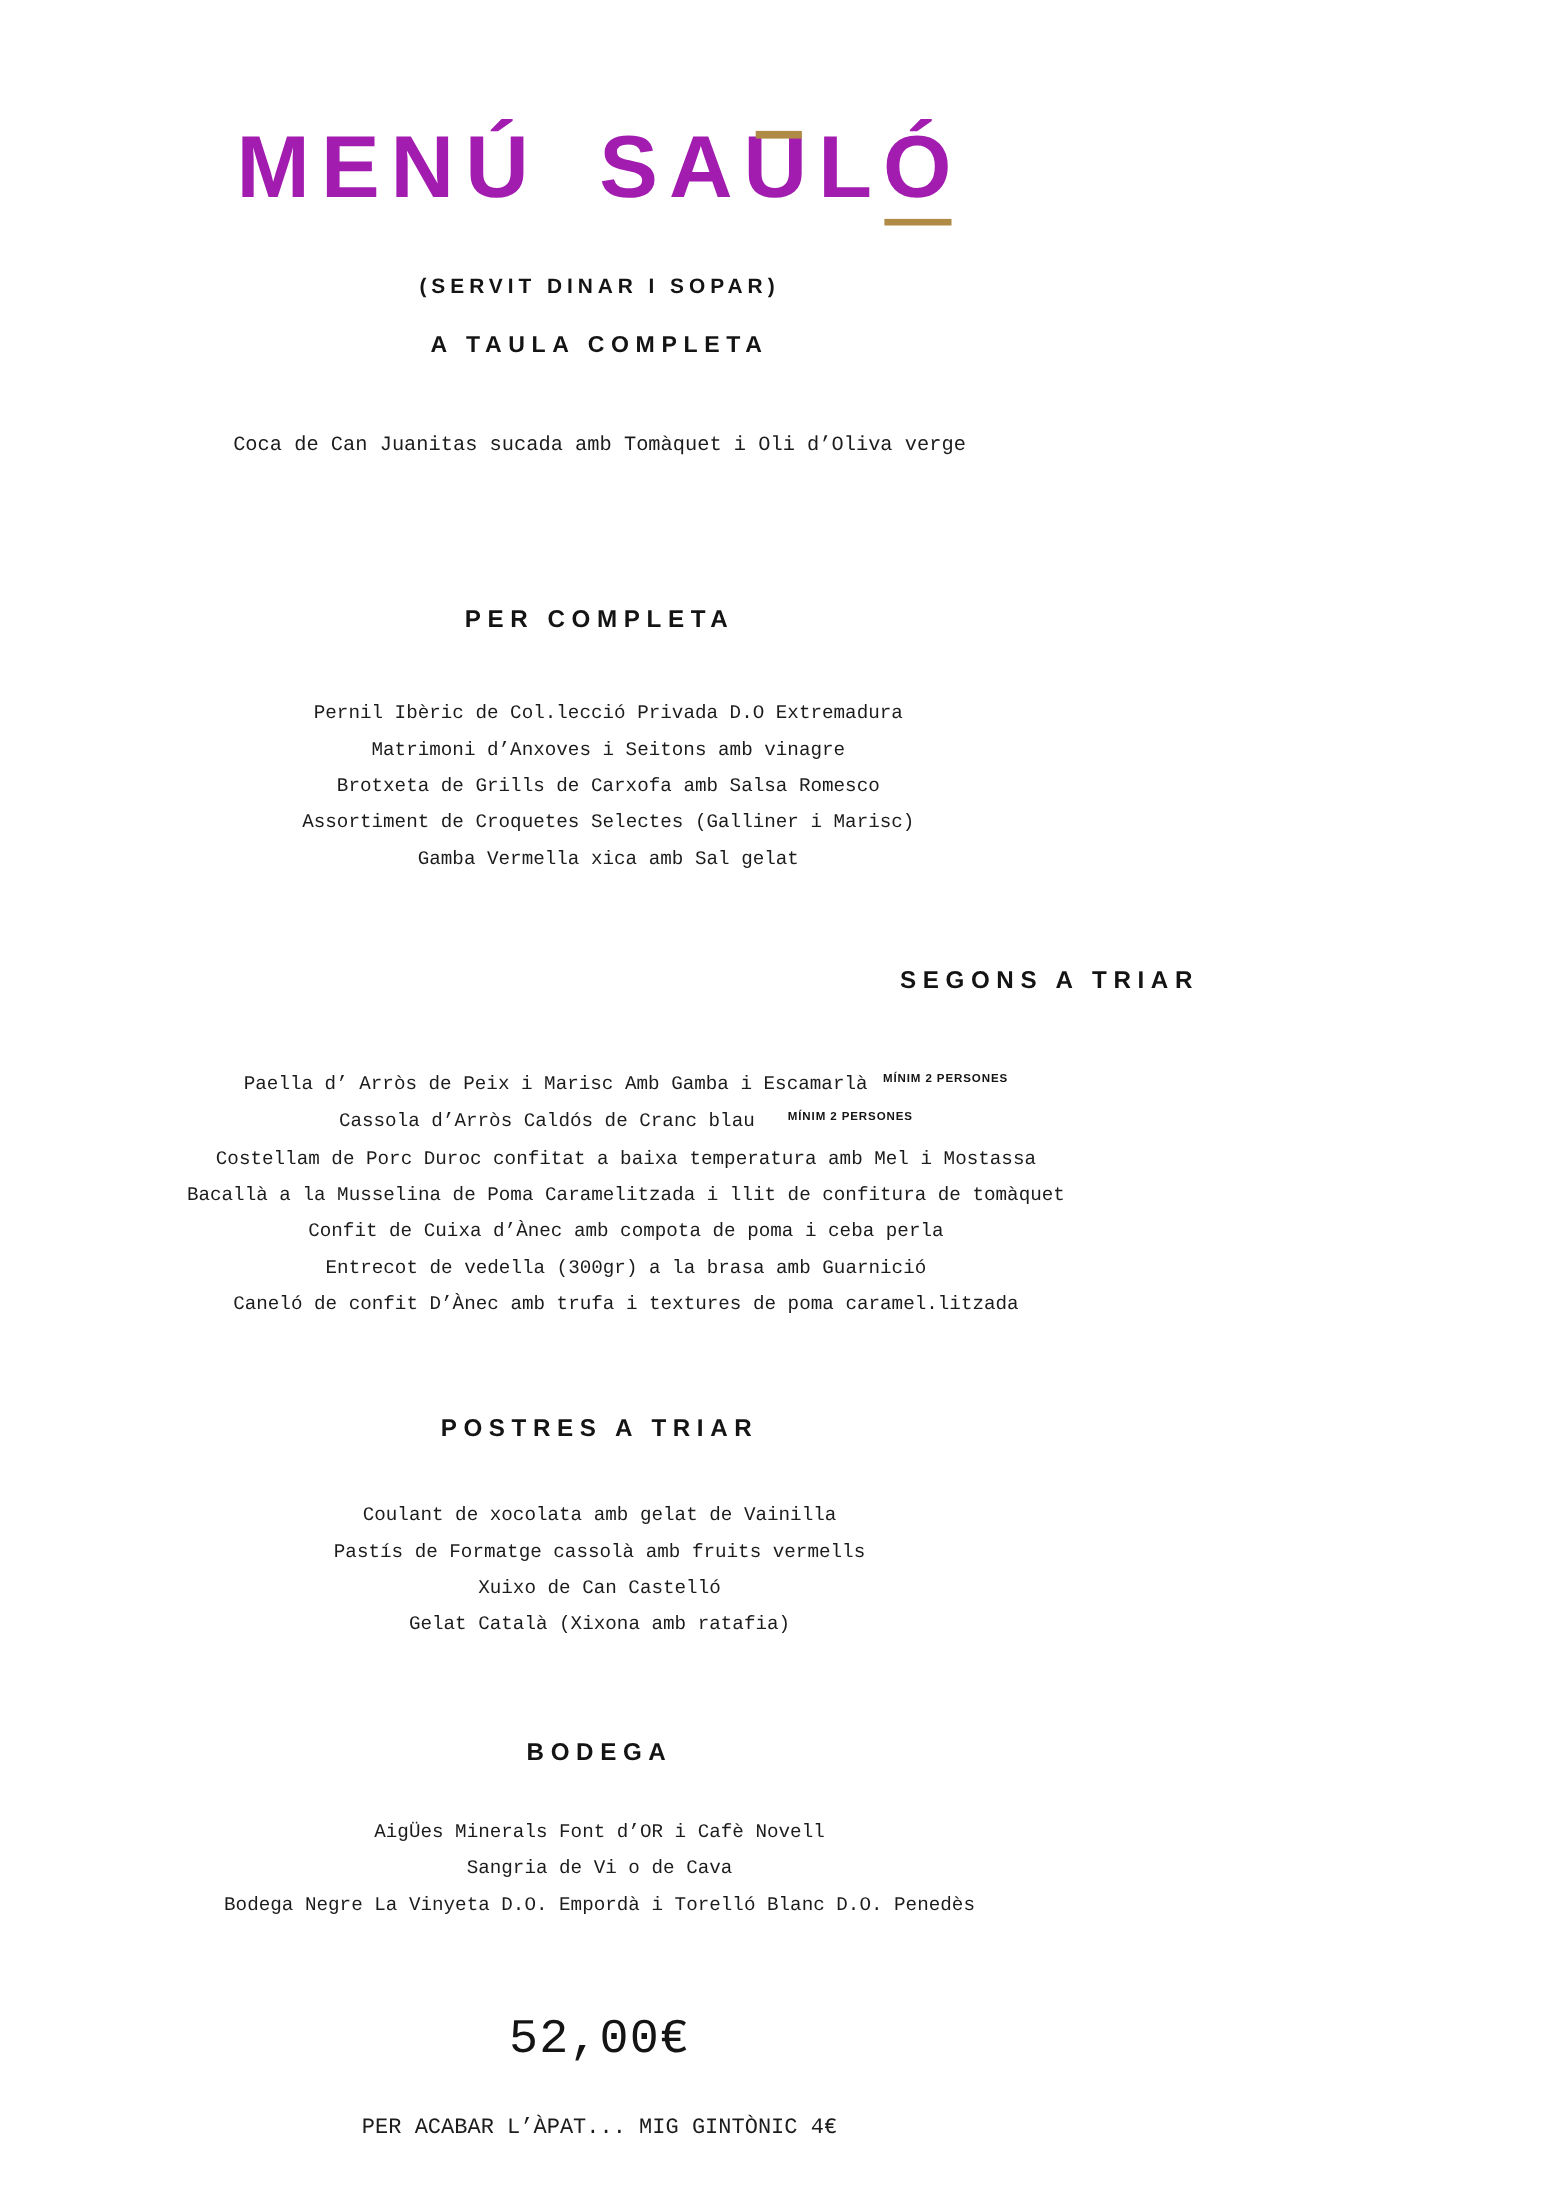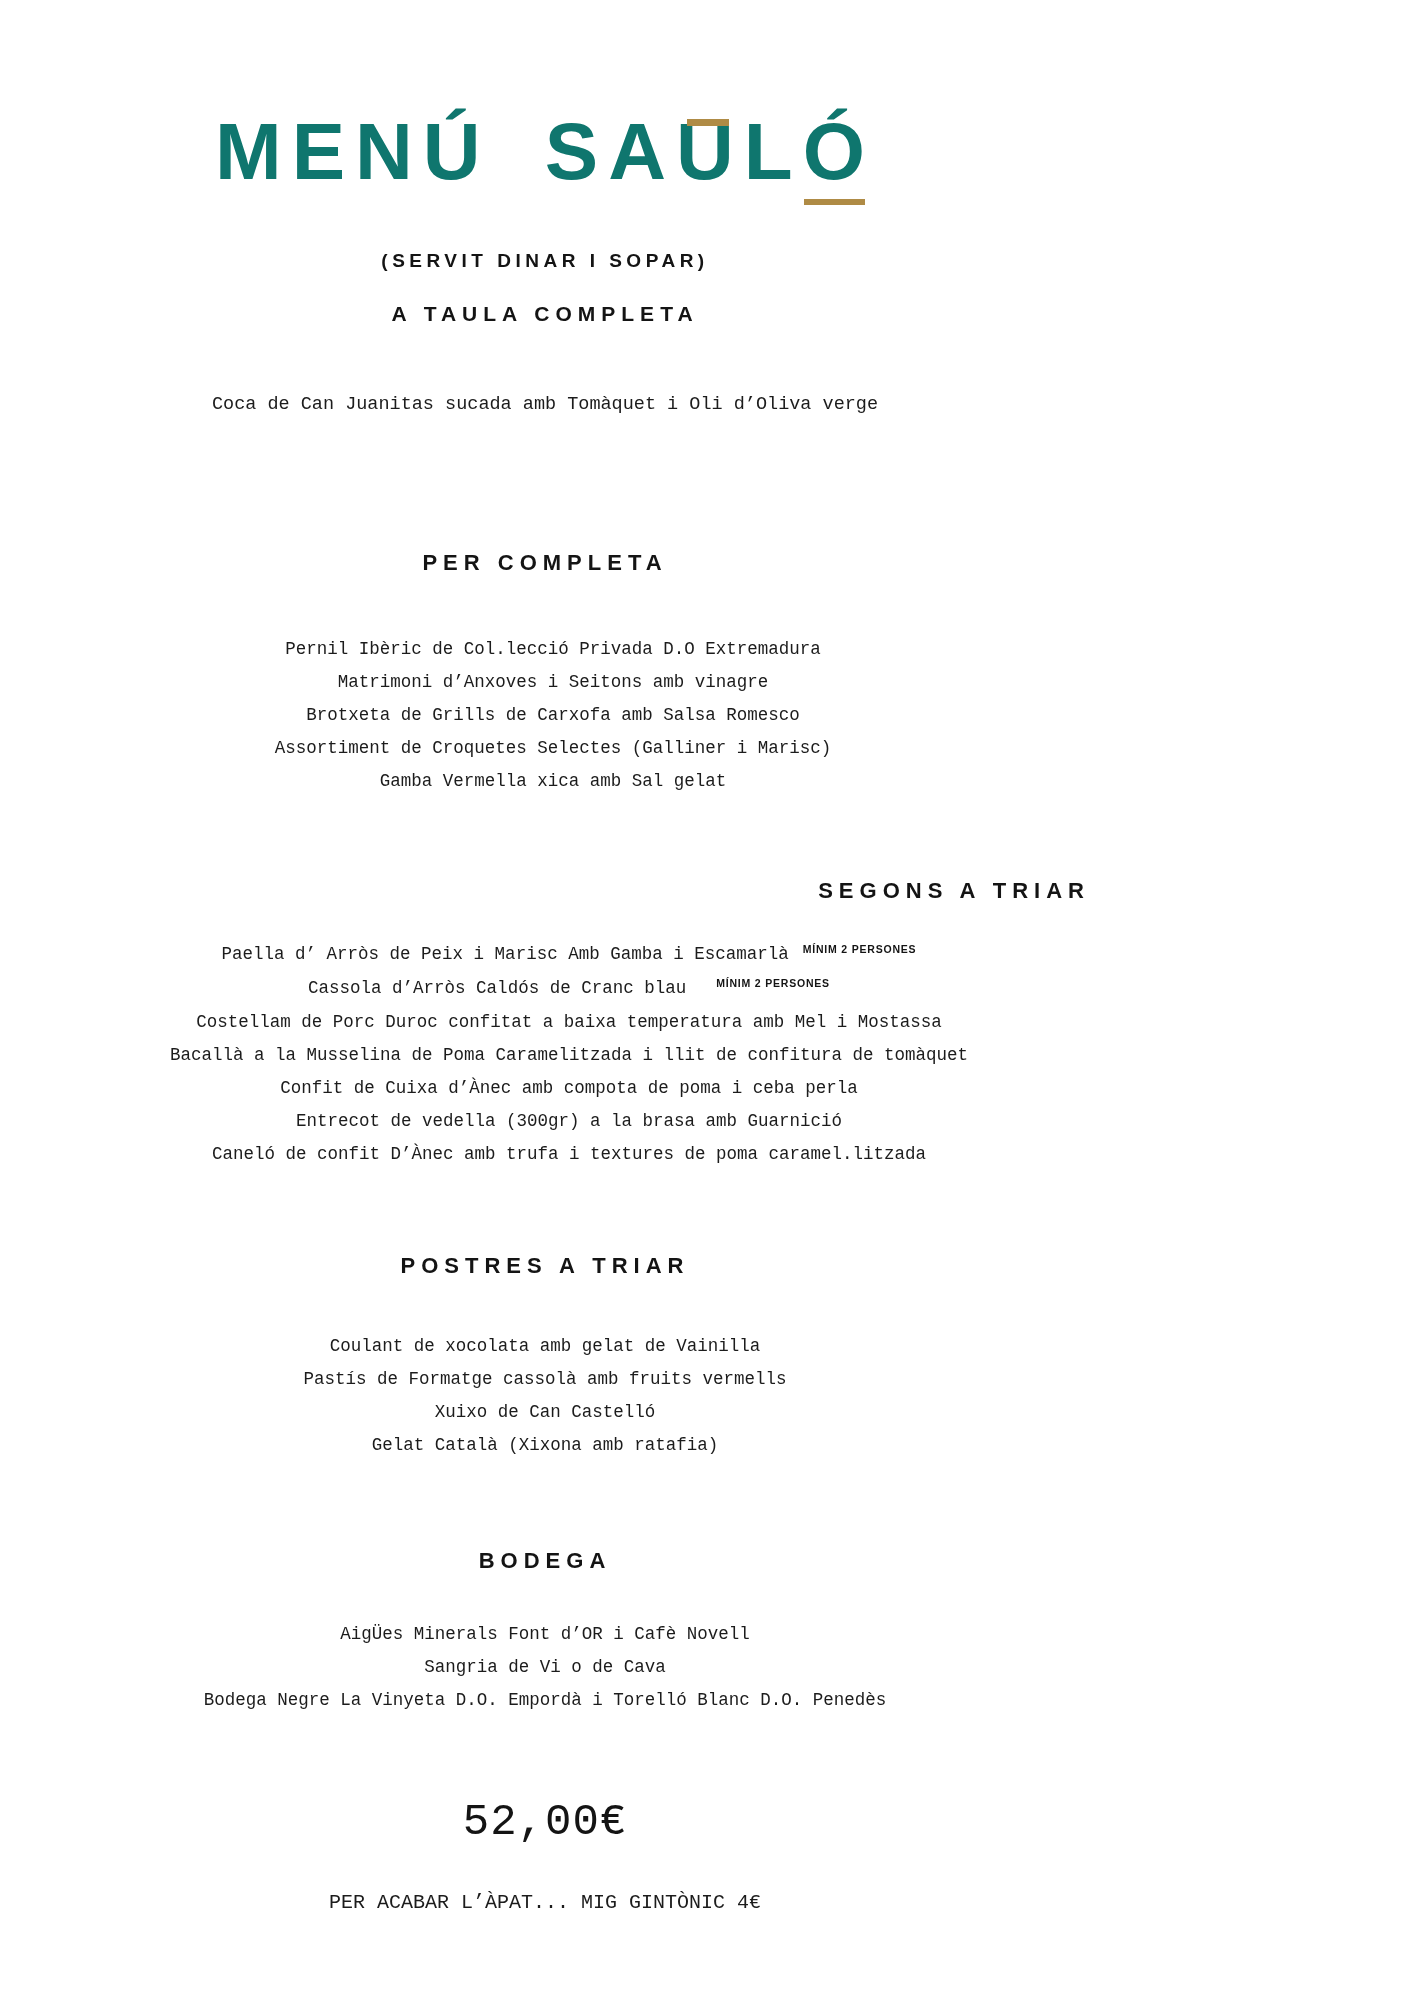--- a/index.html
+++ b/index.html
@@ -19,21 +19,21 @@
     text-align: center;
   }
   
   .title {
     font-family: "Liberation Sans", sans-serif;
     font-weight: 700;
     font-size: 80px;
     line-height: 1.05;
     letter-spacing: 10px;
     word-spacing: 22px;
-    color: #0f766e;
+    color: #a21caf;
     white-space: nowrap;
   }
   .title .logo-u {
     position: relative;
     display: inline-block;
   }
   .title .logo-u::after {
     content: "";
     position: absolute;
     top: 0.11em;
@@ -85,21 +85,21 @@
   .sh-bodega    { margin-top: 86px;  }
   
   .intro {
     margin-top: 68px;
     font-family: "Liberation Mono", "DejaVu Sans Mono", monospace;
     font-size: 18.5px;
     color: #1c1c1c;
   }
   .items { font-size: 0; }
   .items-compartir { margin-top: 57px; margin-left: 16px; }
-  .items-segons    { margin-top: 34px; padding-left: 48px; }
+  .items-segons    { margin-top: 66px; padding-left: 48px; }
   .items-postres   { margin-top: 51px; }
   .items-bodega    { margin-top: 44px; }
   .item {
     display: block;
     font-family: "Liberation Mono", "DejaVu Sans Mono", monospace;
     font-size: 17.5px;
     line-height: 33px;
     color: #1c1c1c;
     white-space: nowrap;
   }

